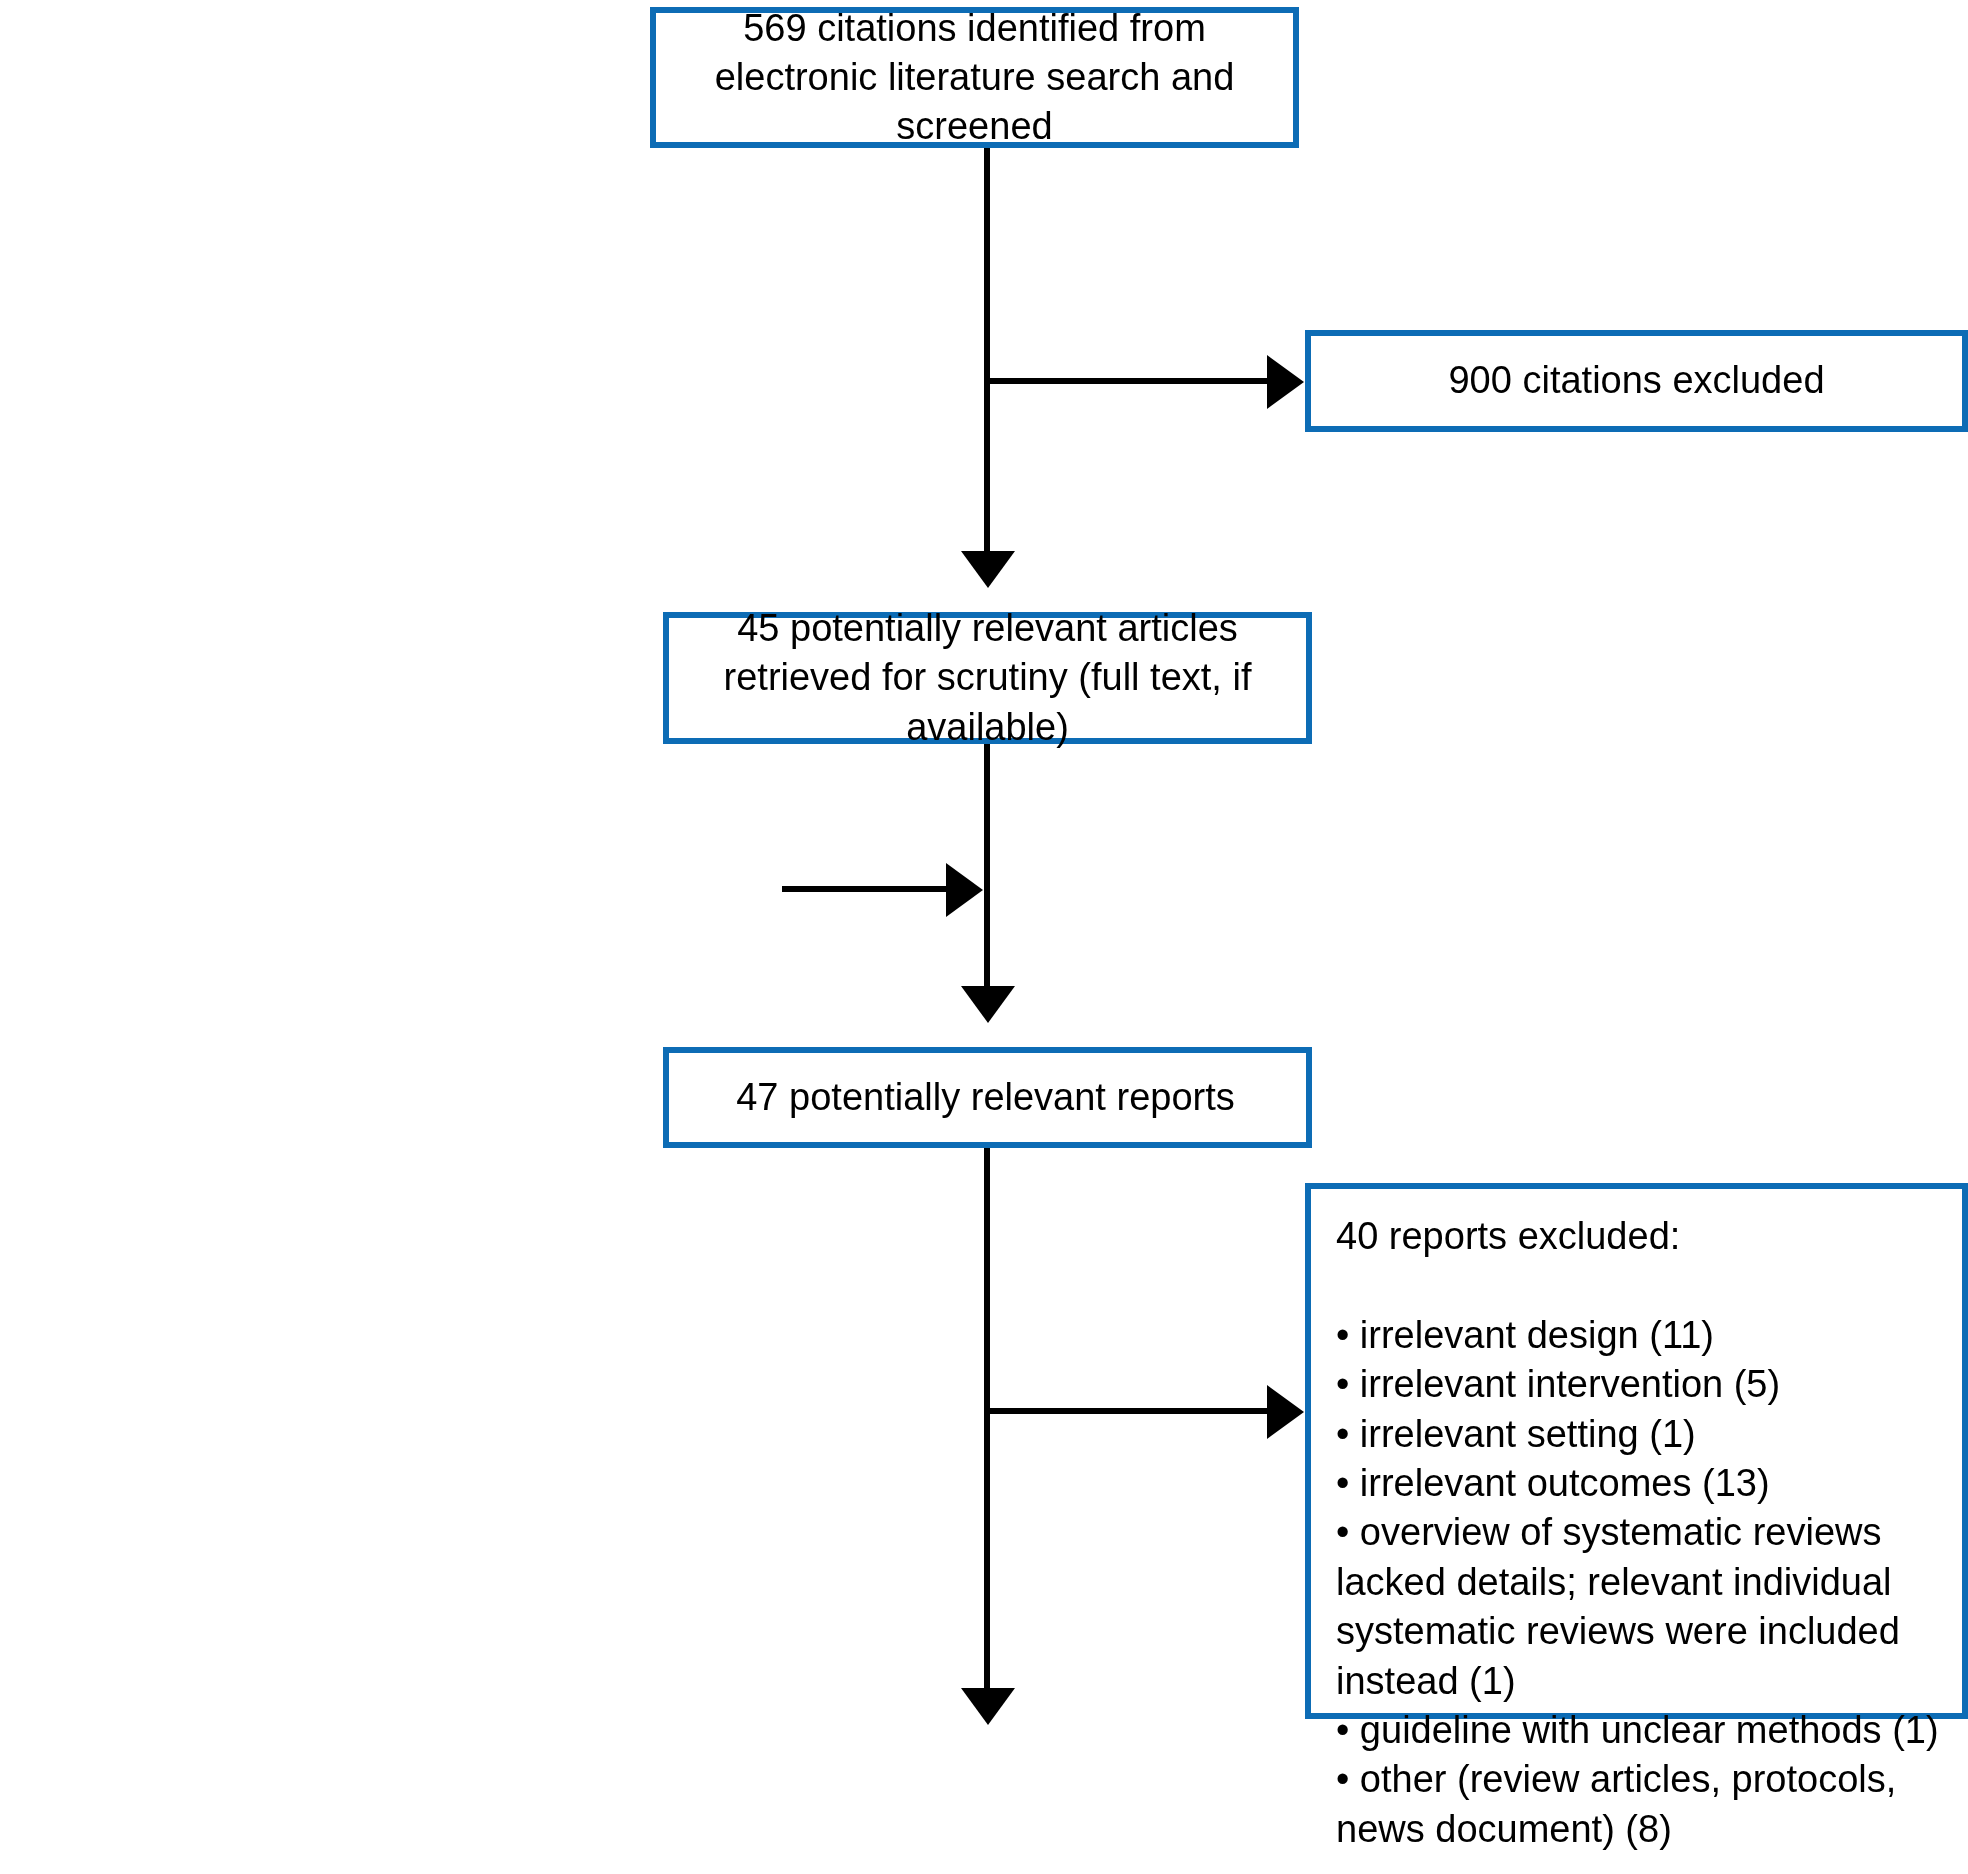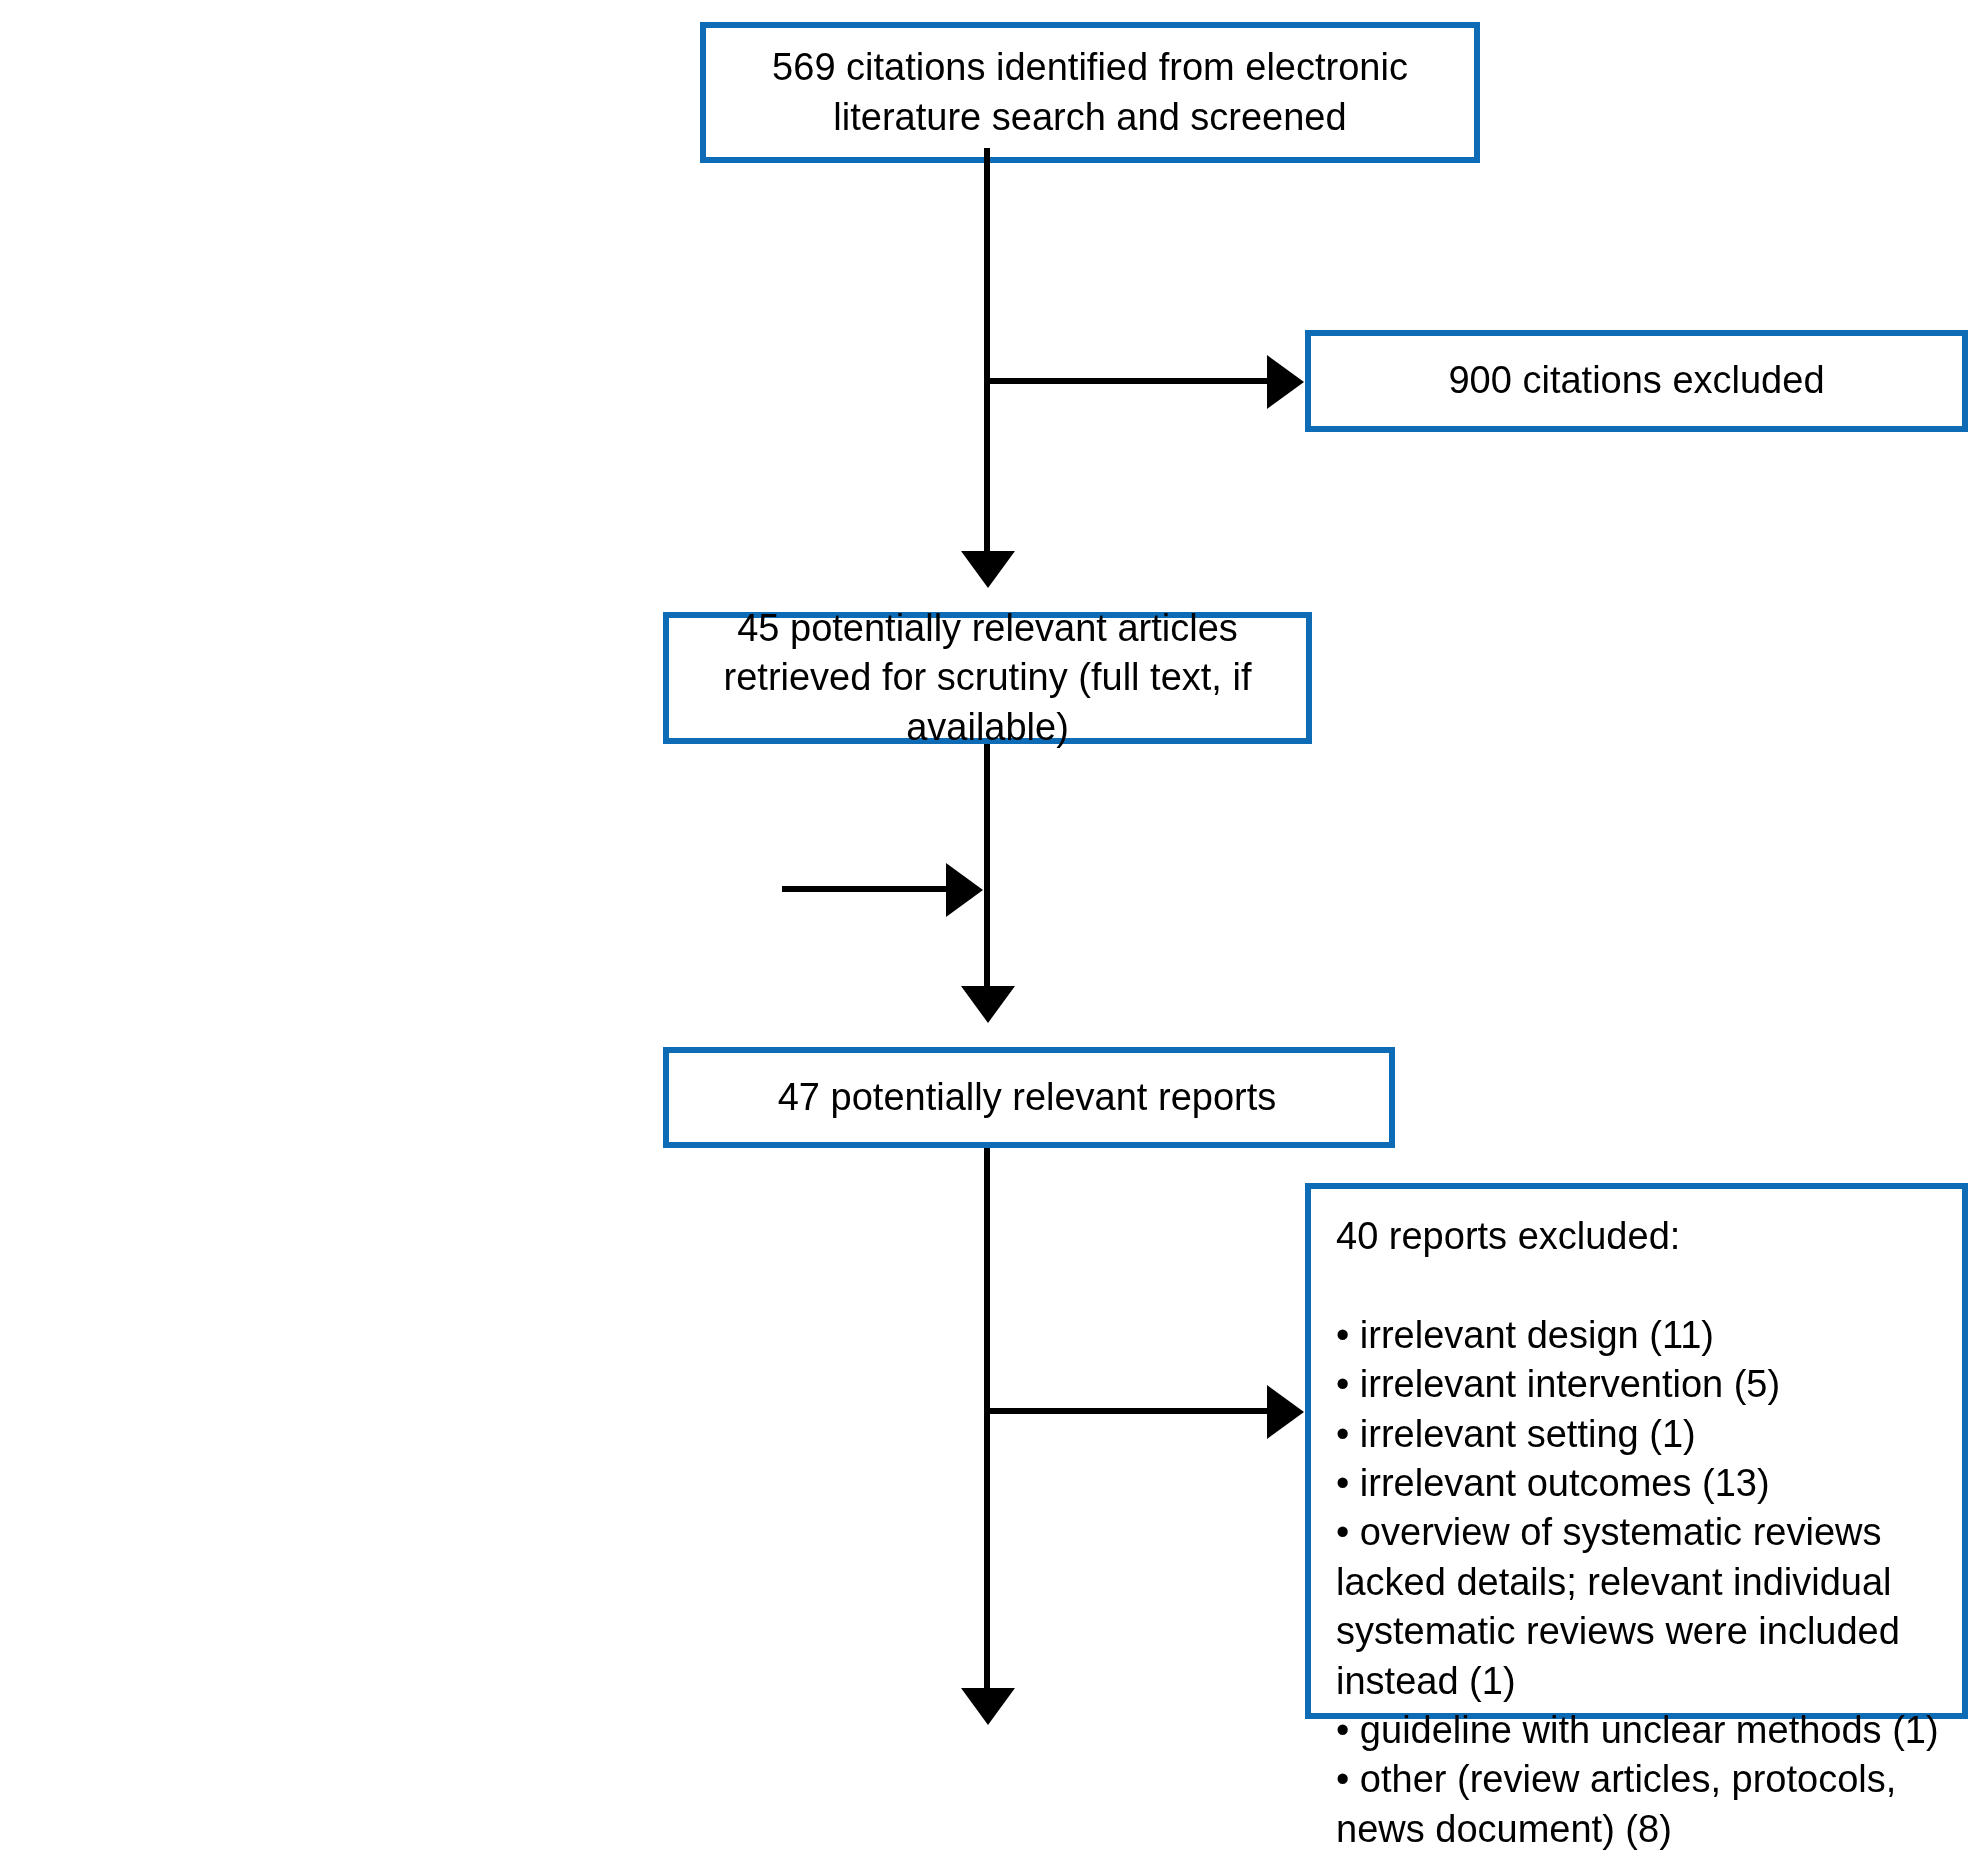--- a/index.html
+++ b/index.html
@@ -39,25 +39,25 @@
     align-items: flex-start;
     padding: 23px 21.4px 18px 25px;
   }
 
   .node-text {
     display: block;
     white-space: pre-line;
   }
 
   
-  #node-identified   { left: 700px;  top: 7.1px;    width: 780px;  height: 141px; margin-top: 15px; }
+  #node-identified   { left: 650px;  top: 7.1px;    width: 649px;  height: 141px; }
   #node-excluded-524 { left: 1305px; top: 330px;  width: 663px;  height: 102px; }
   #node-retrieved-45 { left: 663px;  top: 612px;  width: 649px;  height: 132px; }
   #node-grey-lit     { left: 7.1px;    top: 798px;  width: 659px;  height: 138px; }
-  #node-reports-47   { left: 663px;  top: 1047px; width: 732px;  height: 101px; padding-left: 12px; }
+  #node-reports-47   { left: 663px;  top: 1047px; width: 649px;  height: 101px; padding-left: 12px; }
   #node-excluded-40  { left: 1305px; top: 1183px; width: 663px;  height: 536px; }
   #node-included-7   { left: 624px;  top: 1754px; width: 738px;  height: 114px; }
 
   
   .vline {
     position: absolute;
     width: 6.2px;
     background: #000000;
   }
   .hline {

